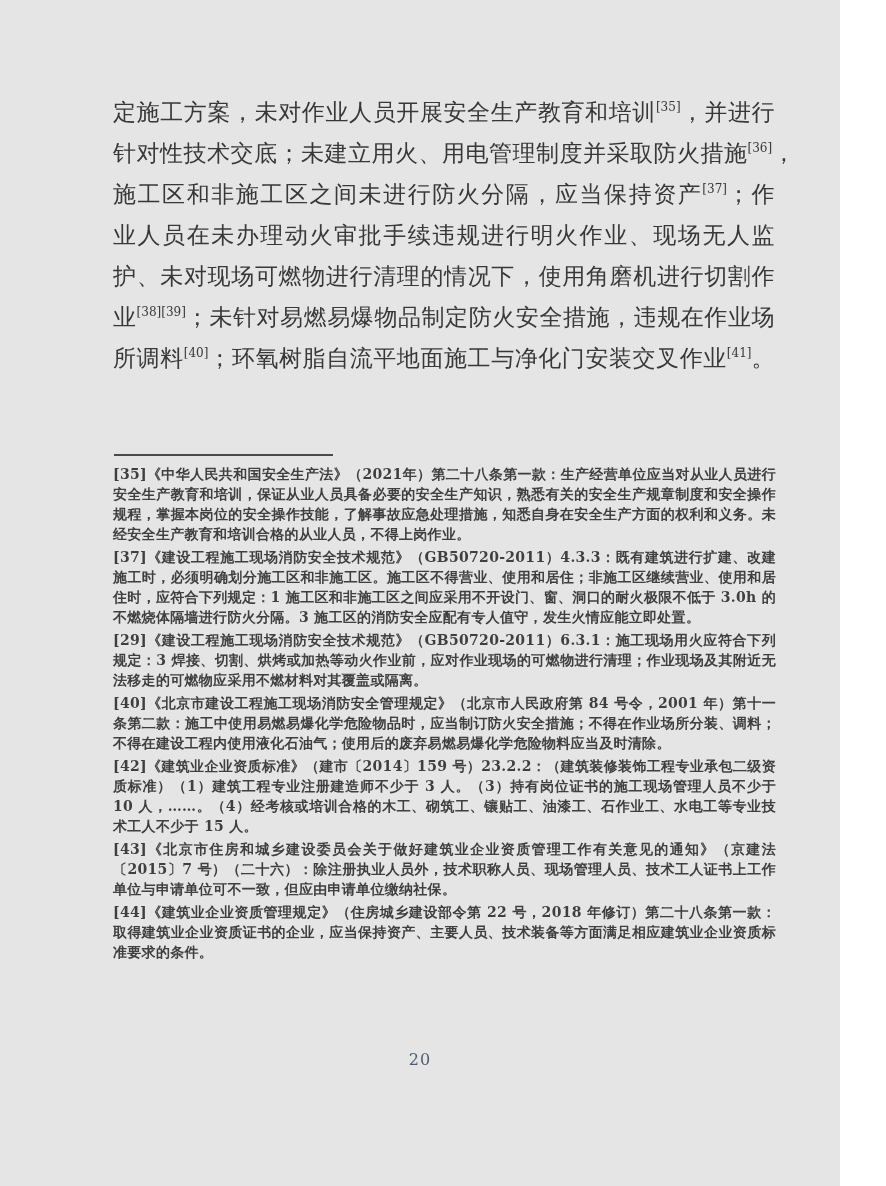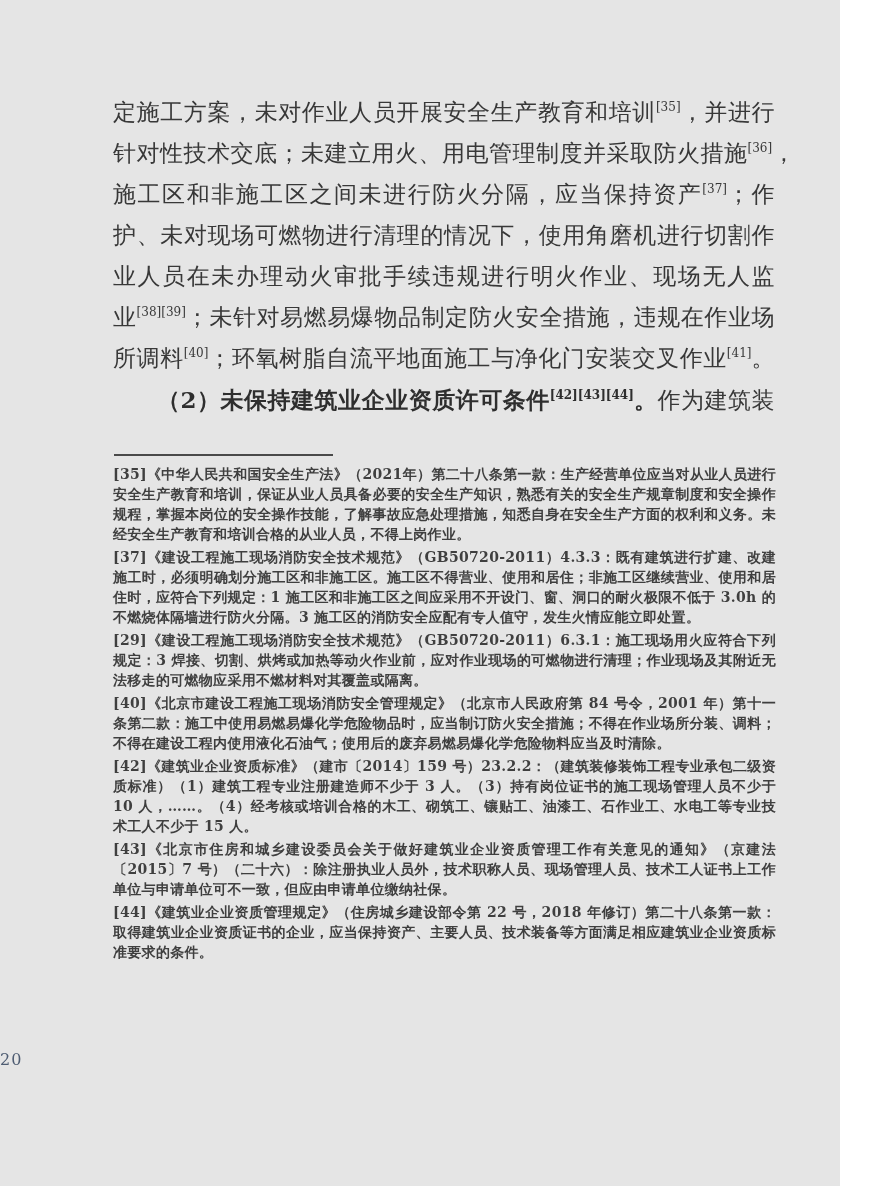--- a/index.html
+++ b/index.html
@@ -68,39 +68,38 @@
     text-align: justify;
   }
   .fn-id {
     font-weight: 600;
   }
   .page-number {
     position: absolute;
     top: 1050px;
     left: 0;
     width: 100%;
-    text-align: left;
+    text-align: center;
     font-size: 16px;
     color: var(--pn-color, #4f5d73);
     letter-spacing: 1px;
   }
 </style>
 </head>
 <body>
 
 <div class="page">
   <div class="content">
       <div class="body-line"><span>定施工方案，未对作业人员开展安全生产教育和培训</span><sup>[35]</sup><span>，并进行</span></div>
       <div class="body-line"><span>针对性技术交底；未建立用火、用电管理制度并采取防火措施</span><sup>[36]</sup><span>，</span></div>
       <div class="body-line"><span>施工区和非施工区之间未进行防火分隔，应当保持资产</span><sup>[37]</sup><span>；作</span></div>
+      <div class="body-line"><span>业人员在未办理动火审批手续违规进行明火作业、现场无人监</span></div>
       <div class="body-line"><span>护、未对现场可燃物进行清理的情况下，使用角磨机进行切割作</span></div>
-      <div class="body-line"><span>业人员在未办理动火审批手续违规进行明火作业、现场无人监</span></div>
       <div class="body-line"><span>业</span><sup>[38][39]</sup><span>；未针对易燃易爆物品制定防火安全措施，违规在作业场</span></div>
       <div class="body-line"><span>所调料</span><sup>[40]</sup><span>；环氧树脂自流平地面施工与净化门安装交叉作业</span><sup>[41]</sup><span>。</span></div>
-      <div class="body-line indent"><span class="bold">（2）未保持建筑业企业资质许可条件</span><sup class="bold">[42][43][44]</sup><span class="bold">。</span><span>作为建筑装</span></div>
     </div>
   <div class="fn-sep"></div>
   <div class="footnotes">
       <p class="footnote"><span class="fn-id">[35]</span>《中华人民共和国安全生产法》（2021年）第二十八条第一款：生产经营单位应当对从业人员进行安全生产教育和培训，保证从业人员具备必要的安全生产知识，熟悉有关的安全生产规章制度和安全操作规程，掌握本岗位的安全操作技能，了解事故应急处理措施，知悉自身在安全生产方面的权利和义务。未经安全生产教育和培训合格的从业人员，不得上岗作业。</p>
       <p class="footnote"><span class="fn-id">[37]</span>《建设工程施工现场消防安全技术规范》（GB50720-2011）4.3.3：既有建筑进行扩建、改建施工时，必须明确划分施工区和非施工区。施工区不得营业、使用和居住；非施工区继续营业、使用和居住时，应符合下列规定：1 施工区和非施工区之间应采用不开设门、窗、洞口的耐火极限不低于 3.0h 的不燃烧体隔墙进行防火分隔。3 施工区的消防安全应配有专人值守，发生火情应能立即处置。</p>
       <p class="footnote"><span class="fn-id">[29]</span>《建设工程施工现场消防安全技术规范》（GB50720-2011）6.3.1：施工现场用火应符合下列规定：3 焊接、切割、烘烤或加热等动火作业前，应对作业现场的可燃物进行清理；作业现场及其附近无法移走的可燃物应采用不燃材料对其覆盖或隔离。</p>
       <p class="footnote"><span class="fn-id">[40]</span>《北京市建设工程施工现场消防安全管理规定》（北京市人民政府第 84 号令，2001 年）第十一条第二款：施工中使用易燃易爆化学危险物品时，应当制订防火安全措施；不得在作业场所分装、调料；不得在建设工程内使用液化石油气；使用后的废弃易燃易爆化学危险物料应当及时清除。</p>
       <p class="footnote"><span class="fn-id">[42]</span>《建筑业企业资质标准》（建市〔2014〕159 号）23.2.2：（建筑装修装饰工程专业承包二级资质标准）（1）建筑工程专业注册建造师不少于 3 人。（3）持有岗位证书的施工现场管理人员不少于 10 人，……。（4）经考核或培训合格的木工、砌筑工、镶贴工、油漆工、石作业工、水电工等专业技术工人不少于 15 人。</p>
       <p class="footnote"><span class="fn-id">[43]</span>《北京市住房和城乡建设委员会关于做好建筑业企业资质管理工作有关意见的通知》（京建法〔2015〕7 号）（二十六）：除注册执业人员外，技术职称人员、现场管理人员、技术工人证书上工作单位与申请单位可不一致，但应由申请单位缴纳社保。</p>
       <p class="footnote"><span class="fn-id">[44]</span>《建筑业企业资质管理规定》（住房城乡建设部令第 22 号，2018 年修订）第二十八条第一款：取得建筑业企业资质证书的企业，应当保持资产、主要人员、技术装备等方面满足相应建筑业企业资质标准要求的条件。</p>

